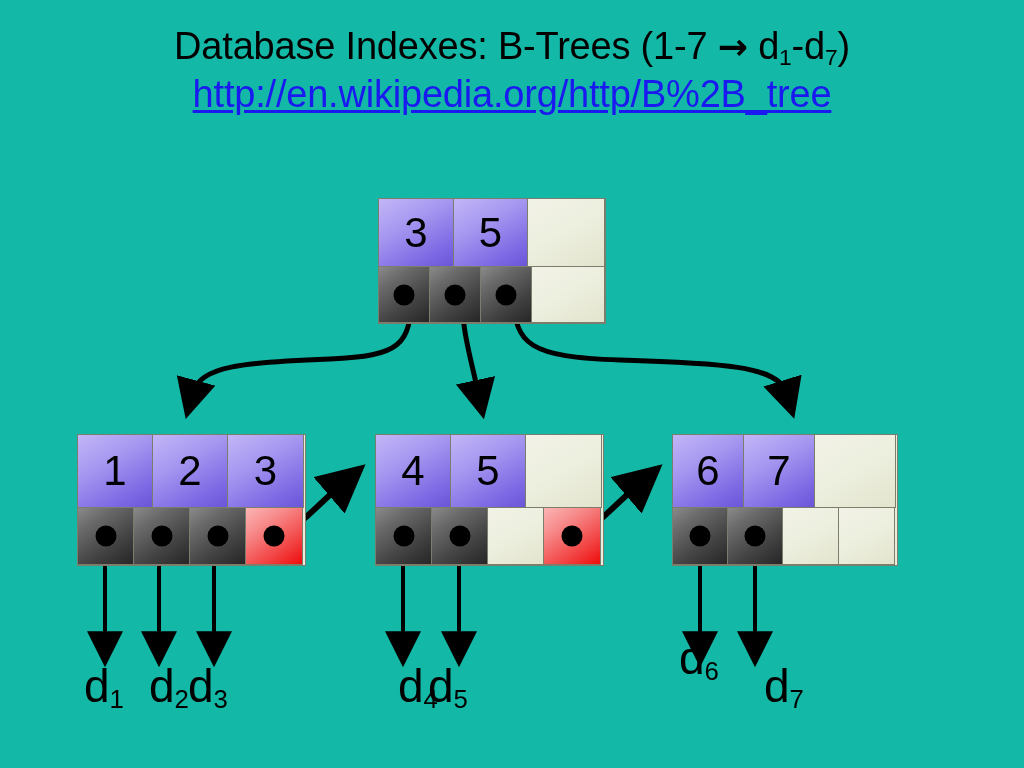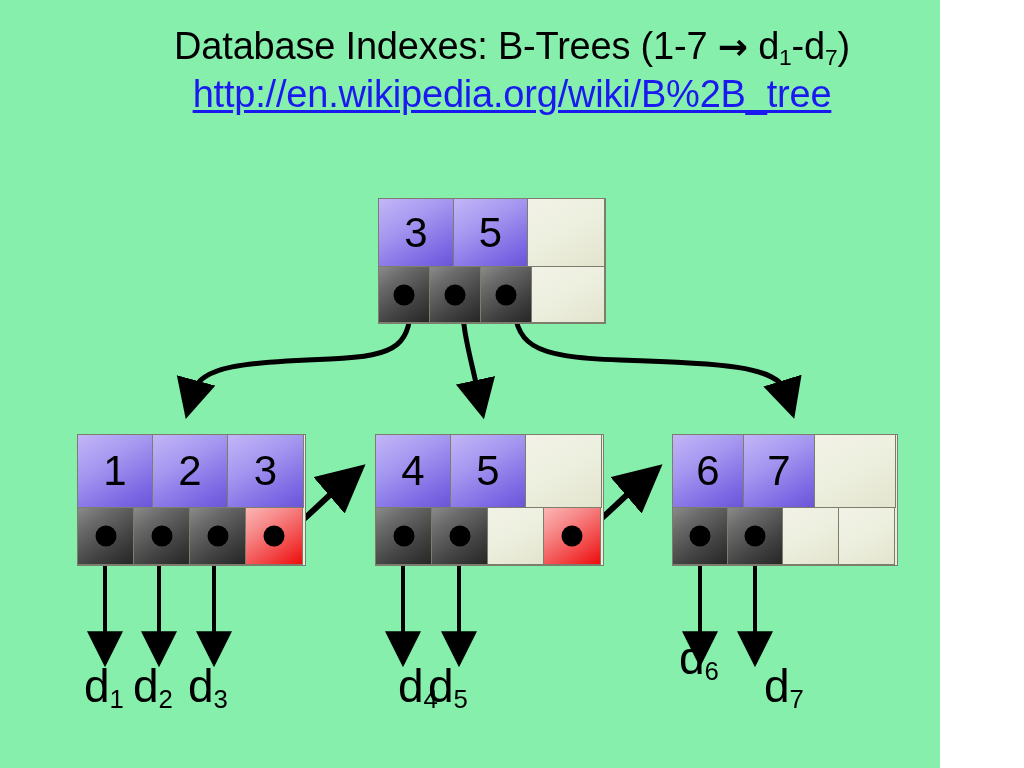--- a/index.html
+++ b/index.html
@@ -6,22 +6,22 @@
   * { box-sizing: border-box; }
   html, body {
     margin: 0; padding: 0;
     width: 1024px; height: 768px;
     background: #ffffff;
     font-family: "Liberation Sans", sans-serif;
     overflow: hidden;
   }
   #slide {
     position: relative;
-    width: 940px; height: 768px;
-    background: #86efac;
+    width: 1024px; height: 768px;
+    background: #14b8a6;
   }
 
   
   .title-block {
     position: absolute;
     left: 0; top: 26px;
     width: 1024px;
     text-align: center;
     line-height: 1.06;
   }
@@ -128,21 +128,21 @@
     top: 0.22em;
   }
 </style>
 </head>
 <body>
 
 <div id="slide">
 
   <div class="title-block">
     <div class="title-line"><span>Database Indexes: B-Trees (1-7 </span><span class="arrow-glyph">→</span><span> d</span><sub>1</sub><span>-d</span><sub>7</sub><span>)</span></div>
-    <a class="url-line" href="#">http://en.wikipedia.org/wiki/B%2B_tree</a>
+    <a class="url-line" href="#">http://en.wikipedia.org/http/B%2B_tree</a>
   </div>
 
   <svg id="arrow-layer" viewBox="0 0 1024 768" xmlns="http://www.w3.org/2000/svg">
     <defs>
       <marker id="headBig" markerWidth="11" markerHeight="11" refX="2.4" refY="4" orient="auto" markerUnits="strokeWidth">
         <path d="M0,0 L0,8 L8,4 z" fill="#000000"></path>
       </marker>
       <marker id="headThin" markerWidth="14" markerHeight="14" refX="2.2" refY="4.5" orient="auto" markerUnits="strokeWidth">
         <path d="M0,0 L0,9 L9,4.5 z" fill="#000000"></path>
       </marker>
@@ -270,21 +270,21 @@
         <div class="cell ptr" style="width:56px;height:58px;">
           <span class="dot"></span>
         </div>
         <div class="cell empty" style="width:57px;height:58px;"></div>
         <div class="cell empty" style="width:57px;height:58px;"></div>
       </div>
     </div>
 
     <div class="dlabel" style="left:84px; top:663px;"><span>d</span><sub>1</sub></div>
 
-    <div class="dlabel" style="left:133px; top:663px;"><span>d</span><sub>2</sub></div>
+    <div class="dlabel" style="left:149px; top:663px;"><span>d</span><sub>2</sub></div>
 
     <div class="dlabel" style="left:188px; top:663px;"><span>d</span><sub>3</sub></div>
 
     <div class="dlabel" style="left:398px; top:663px;"><span>d</span><sub>4</sub></div>
 
     <div class="dlabel" style="left:428px; top:663px;"><span>d</span><sub>5</sub></div>
 
     <div class="dlabel" style="left:679px; top:635px;"><span>d</span><sub>6</sub></div>
 
     <div class="dlabel" style="left:736px; top:663px;margin-left:28px;"><span>d</span><sub>7</sub></div>

